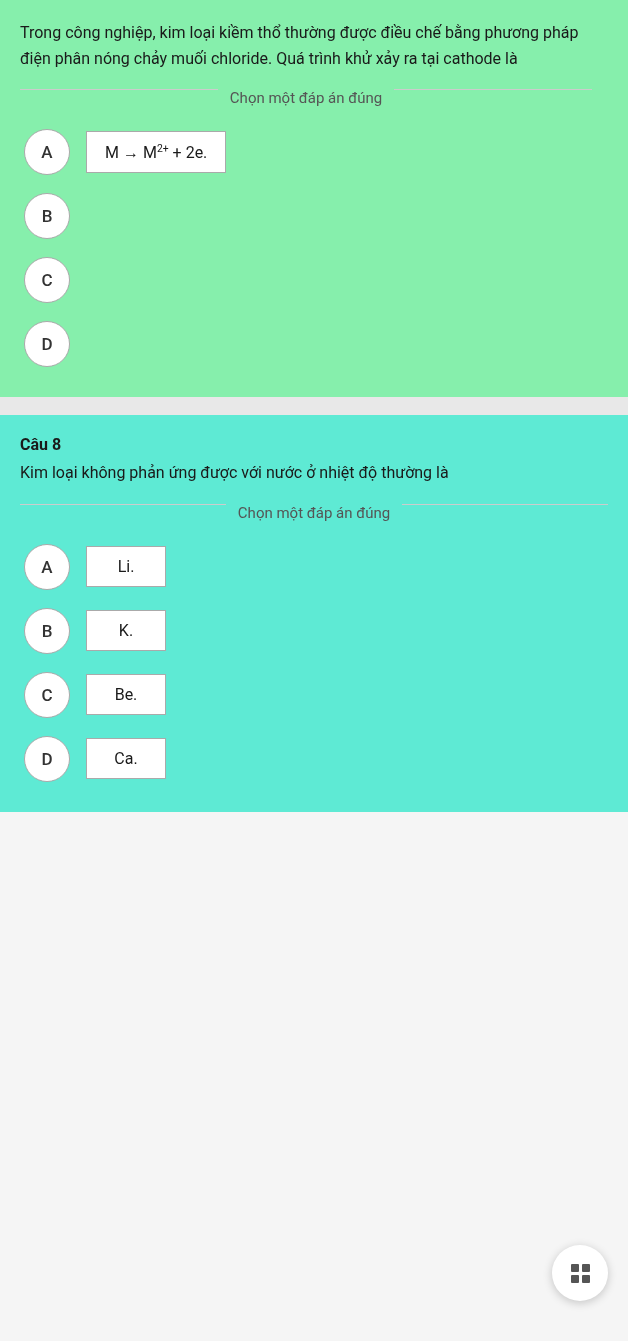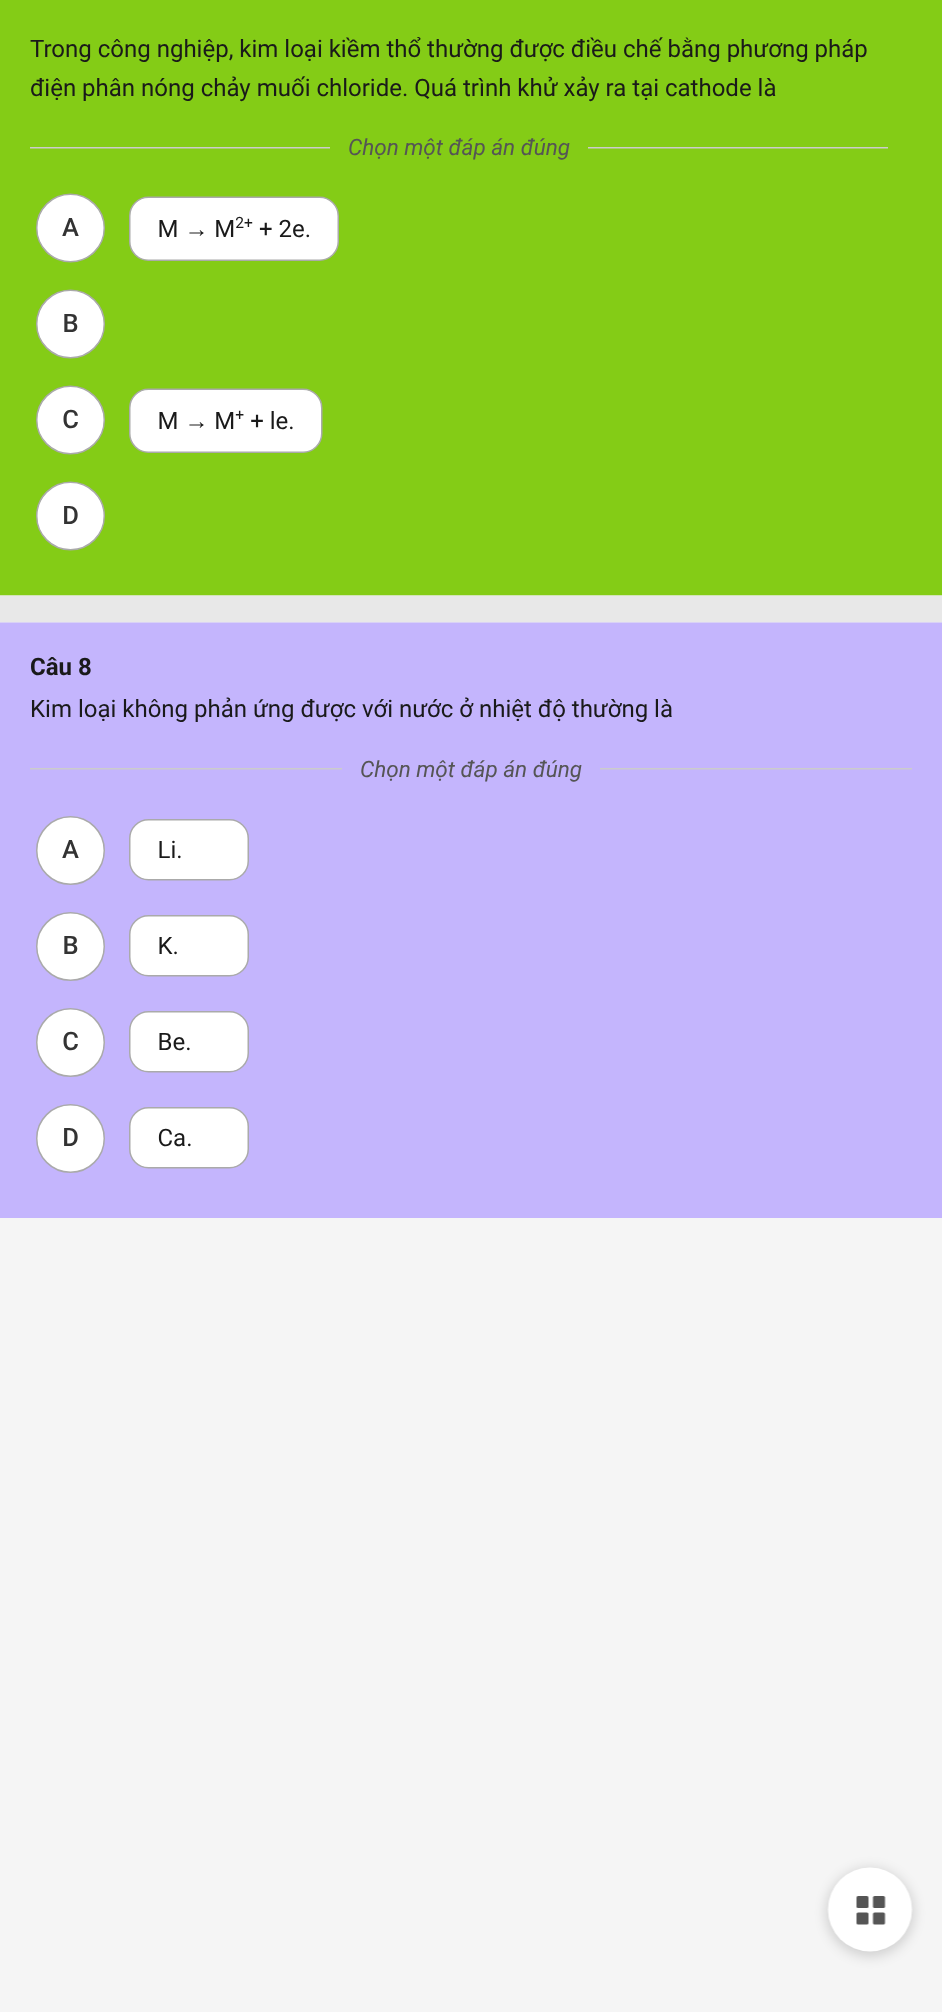--- a/index.html
+++ b/index.html
@@ -10,41 +10,39 @@
     body {
       font-family: -apple-system, BlinkMacSystemFont, 'Segoe UI', Roboto, sans-serif;
       background: #f5f5f5;
       width: 628px;
       min-height: 1341px;
       font-size: 16px;
       color: #1a1a1a;
     }
 
     .question-block {
-      background: #84cc16;
+      background: #86efac;
       padding: 20px 36px 30px 20px;
     }
 
     .question-text {
       font-size: 16px;
       line-height: 1.6;
       color: #1a1a1a;
       margin-bottom: 10px;
     }
 
     .question-text b {
       font-weight: 400;
     }
 
     .divider-row {
       display: flex;
-      align-items: center;
       gap: 12px;
       margin: 18px 0 22px 0;
-      font-style: italic;
     }
     .divider-line {
       flex: 1;
       height: 1px;
       background: #cccccc;
     }
     .divider-label {
       font-size: 15px;
       color: #555;
       white-space: nowrap;
@@ -74,37 +72,38 @@
       justify-content: center;
       font-size: 17px;
       font-weight: 500;
       color: #333;
       flex-shrink: 0;
       background: #fff;
     }
 
     .option-box {
       border: 1.5px solid #aaa;
-      border-radius: 13px;
+      border-radius: 0;
       padding: 10px 18px;
       font-size: 16px;
       color: #1a1a1a;
       background: #fff;
       min-width: 80px;
+      text-align: center;
     }
 
     
     .section-separator {
       background: #e8e8e8;
       height: 18px;
     }
 
     
     .q8-block {
-      background: #c4b5fd;
+      background: #5eead4;
       padding: 20px 20px 30px 20px;
     }
 
     .q-number {
       font-size: 16px;
       font-weight: 700;
       margin-bottom: 6px;
     }
 
     
@@ -164,23 +163,20 @@
         M → M<sup>2+</sup> + 2e.
       </div>
     </div>
 
     <div class="option-row">
       <div class="option-circle">B</div>
     </div>
 
     <div class="option-row">
       <div class="option-circle">C</div>
-      <div class="option-box">
-        M → M<sup>+</sup> + le.
-      </div>
     </div>
 
     <div class="option-row">
       <div class="option-circle">D</div>
     </div>
 
   </div>
 </div>
 
 <div class="section-separator"></div>

